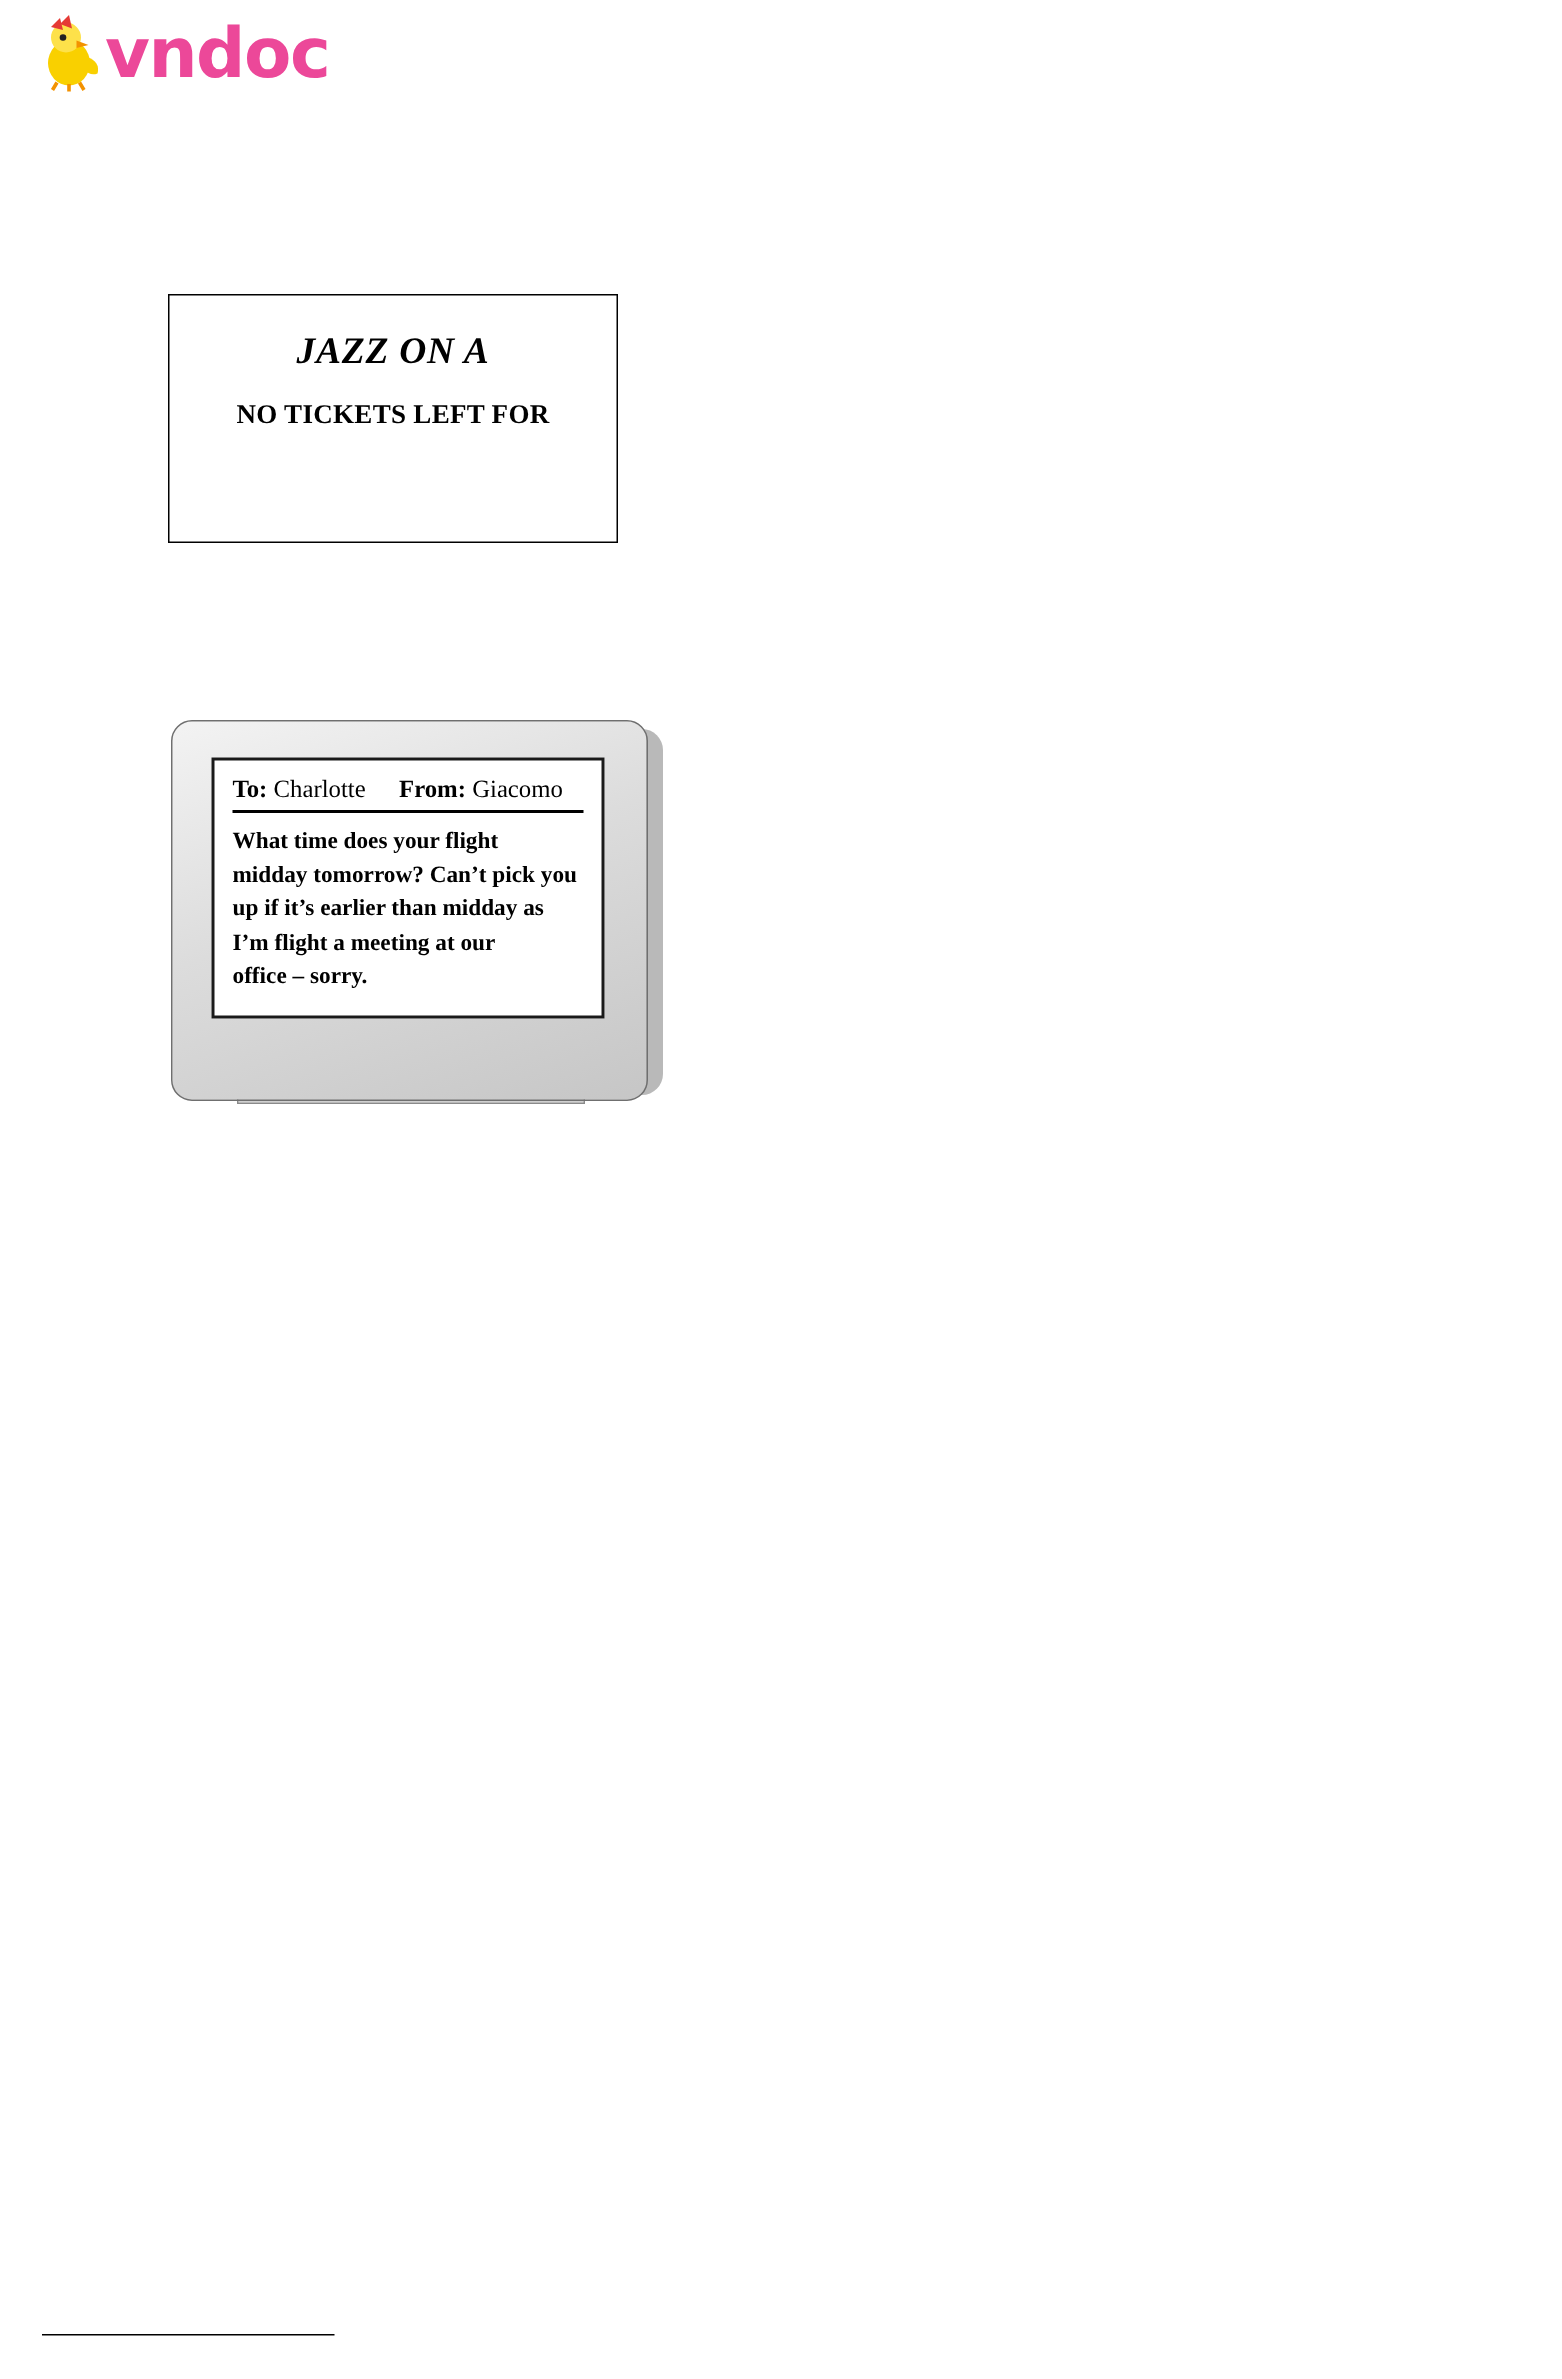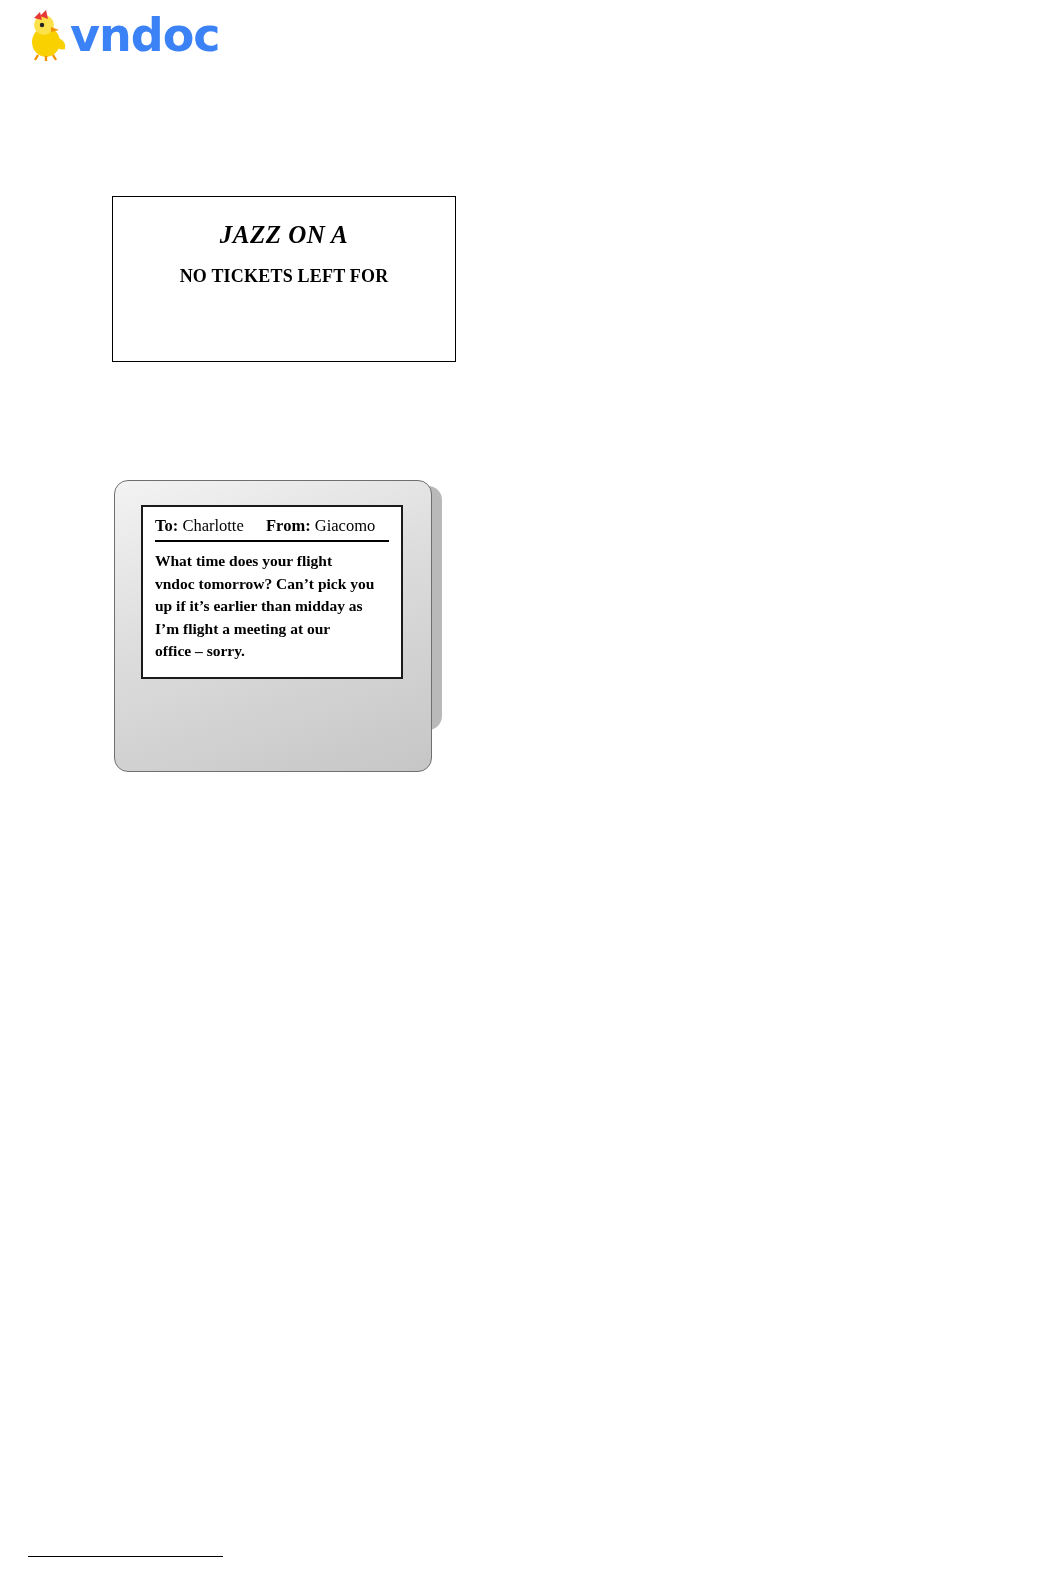--- a/index.html
+++ b/index.html
@@ -32,30 +32,30 @@
     height: 54px;
   }
   .logo-text {
     position: absolute;
     left: 62px;
     top: 4px;
     font-family: "DejaVu Sans", sans-serif;
     font-weight: 700;
     font-size: 46px;
     letter-spacing: -1px;
-    color: #3b82f6;
+    color: #ec4899;
     line-height: 50px;
   }
 
   
   .notice-box {
     position: absolute;
     left: 112px;
     top: 196px;
-    width: 344px;
+    width: 300px;
     height: 166px;
     border: 1px solid #000;
     background: #fff;
     box-sizing: border-box;
     text-align: center;
   }
   .notice-title {
     font-family: "Liberation Serif", serif;
     font-weight: 700;
     font-style: italic;
@@ -88,21 +88,21 @@
     width: 320px;
     height: 244px;
     background: #b9b9b9;
     border-radius: 14px;
   }
   .monitor-body {
     position: absolute;
     left: 2px;
     top: 2px;
     width: 318px;
-    height: 292px;
+    height: 254px;
     background: linear-gradient(160deg, #f3f3f3 0%, #dcdcdc 45%, #c6c6c6 100%);
     border: 1px solid #6f6f6f;
     border-radius: 14px;
     box-sizing: border-box;
   }
   .monitor-screen {
     position: absolute;
     left: 26px;
     top: 24px;
     width: 262px;
@@ -196,21 +196,21 @@
       <div class="msg-head">
         <b>To:</b>
         <span>Charlotte</span>
         <span class="gap"></span>
         <b>From:</b>
         <span>Giacomo</span>
       </div>
       <div class="msg-rule"></div>
       <div class="msg-body">
         <div>What time does your flight</div>
-        <div>vndoc tomorrow? Can’t pick you</div>
+        <div>midday tomorrow? Can’t pick you</div>
         <div>up if it’s earlier than midday as</div>
         <div>I’m flight a meeting at our</div>
         <div>office – sorry.</div>
       </div>
     </div>
   </div>
 </div>
 
 <div class="footer-rule"></div>
 

